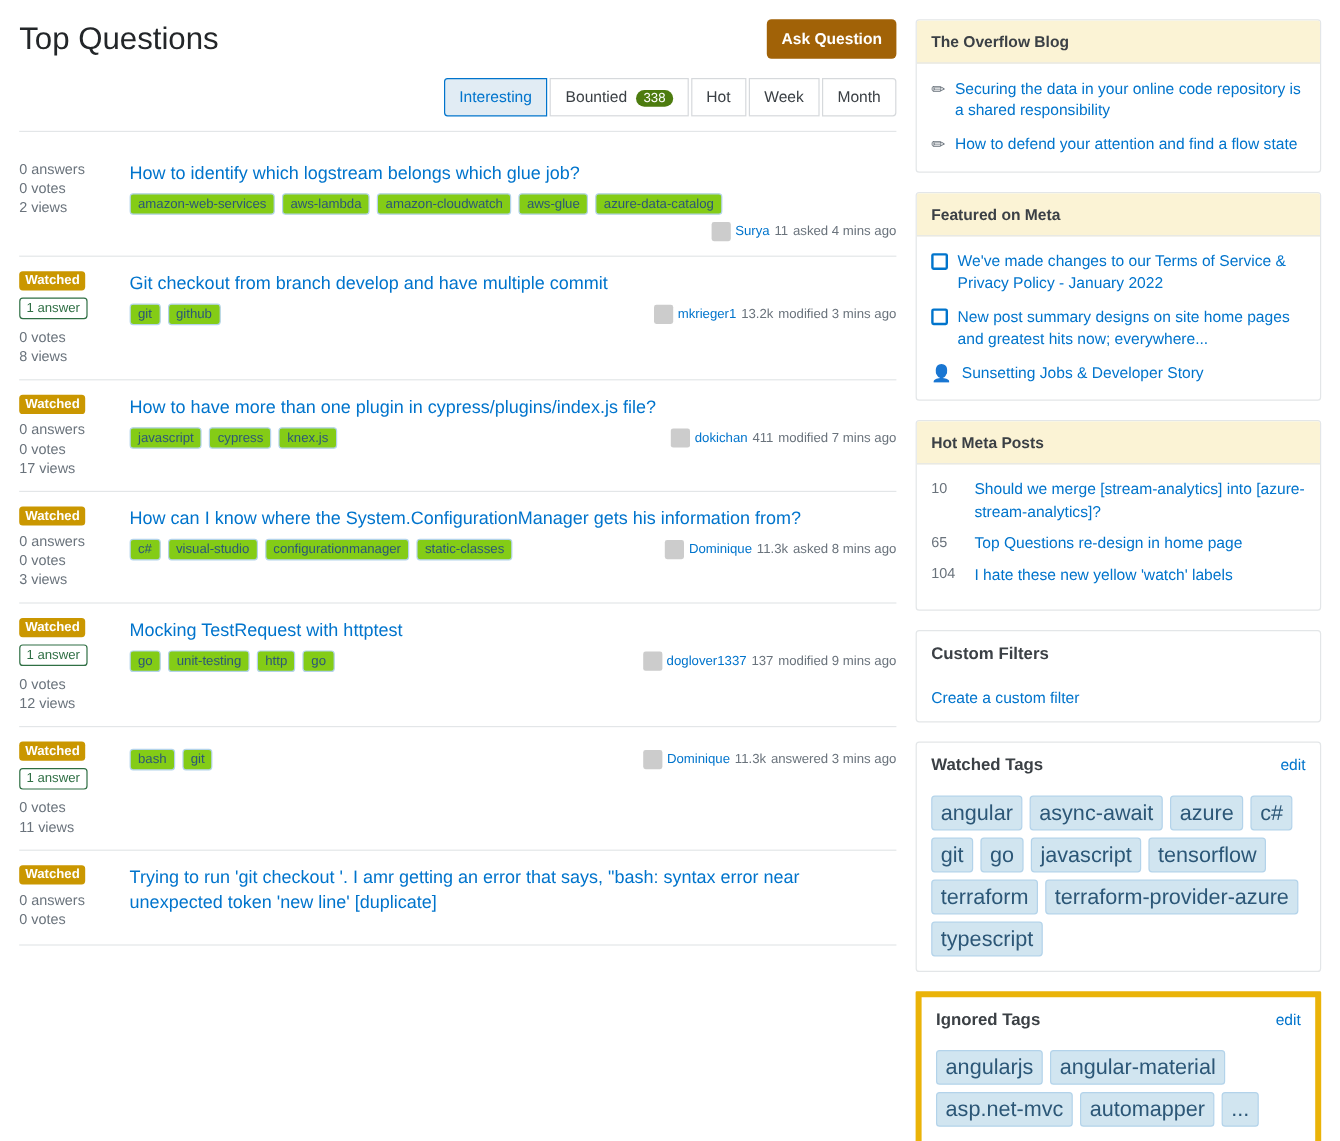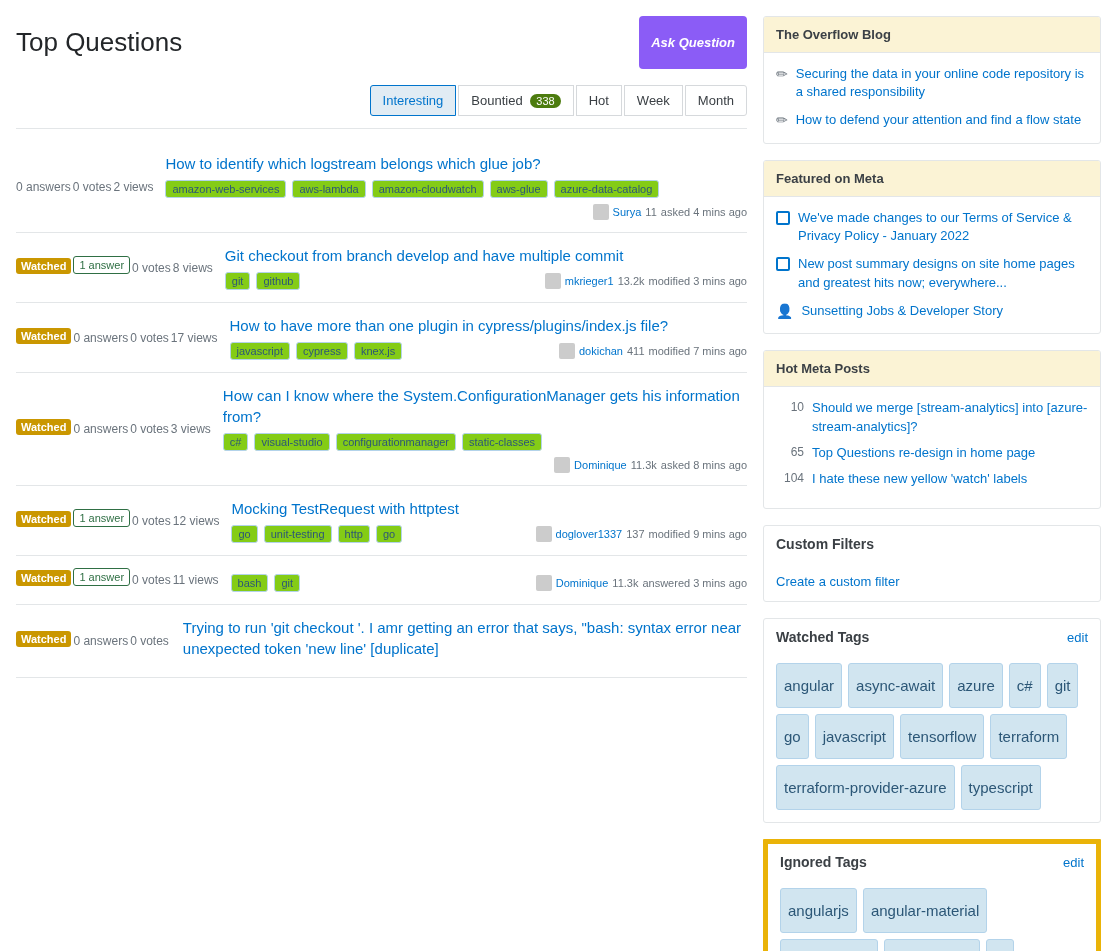--- a/index.html
+++ b/index.html
@@ -6,38 +6,38 @@
     body { font-family: Arial, sans-serif; font-size: 13px; background: #fff; color: #3b4045; }
     
     .page-container { display: flex; max-width: 1117px; margin: 0 auto; padding: 16px; gap: 16px; }
     
     .main-content { flex: 1; min-width: 0; }
     
     .page-header { display: flex; justify-content: space-between; align-items: center; margin-bottom: 16px; }
     
     .page-title { font-size: 26px; font-weight: 400; color: #232629; }
     
-    .ask-button { background: #8b5cf6; color: #fff; border: none; padding: 19px 12px; border-radius: 4px; cursor: pointer; font-size: 13px; font-weight: 600; font-style: italic; }
+    .ask-button { background: #a16207; color: #fff; border: none; padding: 9px 12px; border-radius: 4px; cursor: pointer; font-size: 13px; font-weight: 600; }
     
     .filter-bar { display: flex; justify-content: flex-end; margin-bottom: 12px; border-bottom: 1px solid #e3e6e8; padding-bottom: 12px; }
     
     .filter-tabs { display: flex; gap: 2px; }
     
     .filter-tab { padding: 7px 12px; border: 1px solid #d6d9dc; background: #fff; cursor: pointer; color: #3b4045; font-size: 13px; text-decoration: none; }
     .filter-tab:first-child { border-radius: 3px 0 0 3px; }
     .filter-tab:last-child { border-radius: 0 3px 3px 0; }
     .filter-tab.active { background: #e1ecf4; border-color: #0074cc; color: #0074cc; }
     
     .filter-tab-badge { display: inline-block; background: #4d7c0f; color: #fff; border-radius: 999px; padding: 1px 6px; font-size: 11px; margin-left: 4px; }
     
     .question-list { display: flex; flex-direction: column; }
     
     .question-item { display: flex; gap: 12px; padding: 12px 0; border-bottom: 1px solid #e3e6e8; position: relative; }
     
-    .question-stats { display: flex; flex-direction: row; align-items: center; min-width: 80px; gap: 2px; font-size: 12px; color: #6a737c; }
+    .question-stats { display: flex; flex-direction: column; align-items: flex-start; min-width: 80px; gap: 2px; font-size: 12px; color: #6a737c; }
     
     .question-main { flex: 1; min-width: 0; }
     
     .watched-badge { background: #ca9700; color: #fff; font-size: 11px; font-weight: 700; padding: 2px 5px; border-radius: 3px; display: inline-block; margin-bottom: 4px; }
     
     .answer-badge { background: #fff; color: #2f6f44; border: 1px solid #2f6f44; font-size: 11px; padding: 2px 5px; border-radius: 3px; display: inline-block; margin-bottom: 6px; }
     
     .question-title { color: #0074cc; font-size: 15px; font-weight: 400; text-decoration: none; display: block; margin-bottom: 6px; line-height: 1.4; }
     
     .tags-and-meta { display: flex; align-items: center; gap: 6px; flex-wrap: wrap; margin-top: 6px; }
@@ -70,29 +70,29 @@
     
     .meta-item { display: flex; gap: 8px; margin-bottom: 10px; font-size: 13px; line-height: 1.4; }
     .meta-item:last-child { margin-bottom: 0; }
     
     .meta-icon { width: 14px; height: 14px; border: 2px solid #0074cc; border-radius: 2px; flex-shrink: 0; margin-top: 2px; }
     .meta-icon-person { color: #6a737c; font-size: 14px; flex-shrink: 0; }
     
     .meta-link { color: #0074cc; text-decoration: none; }
     
     .hot-meta-item { display: flex; gap: 8px; margin-bottom: 8px; font-size: 13px; line-height: 1.4; }
-    .hot-meta-number { color: #6a737c; font-size: 12px; min-width: 28px; text-align: right; }
+    .hot-meta-number { color: #6a737c; font-size: 12px; min-width: 28px; }
     
     .watched-tags-box { border: 1px solid #e3e6e8; border-radius: 3px; margin-bottom: 16px; }
     .watched-tags-header { display: flex; justify-content: space-between; align-items: center; padding: 10px 12px; }
     .watched-tags-title { font-size: 14px; font-weight: 700; }
     .edit-link { color: #0074cc; font-size: 13px; text-decoration: none; }
     .watched-tags-body { padding: 8px 12px 12px; }
     .tag-list { display: flex; flex-wrap: wrap; gap: 6px; }
-    .sidebar-tag { background: #d1e5f0; color: #2c5777; border: 1px solid #b3d3ea; padding: 13px 7px; border-radius: 3px; font-size: 15px; }
+    .sidebar-tag { background: #d1e5f0; color: #2c5777; border: 1px solid #b3d3ea; padding: 3px 7px; border-radius: 3px; font-size: 18px; }
     
     .ignored-tags-box { border: 5px solid #eab308; border-radius: 1px; margin-bottom: 16px; }
     .ignored-tags-body { padding: 8px 12px 12px; }
     
     .custom-filters-box { border: 1px solid #e3e6e8; border-radius: 3px; margin-bottom: 16px; }
     .custom-filters-body { padding: 12px; }
     .create-filter-link { color: #0074cc; text-decoration: none; font-size: 13px; }
 
     .stat-line { text-align: right; font-size: 12px; }
     .votes-line { font-size: 12px; text-align: right; }

